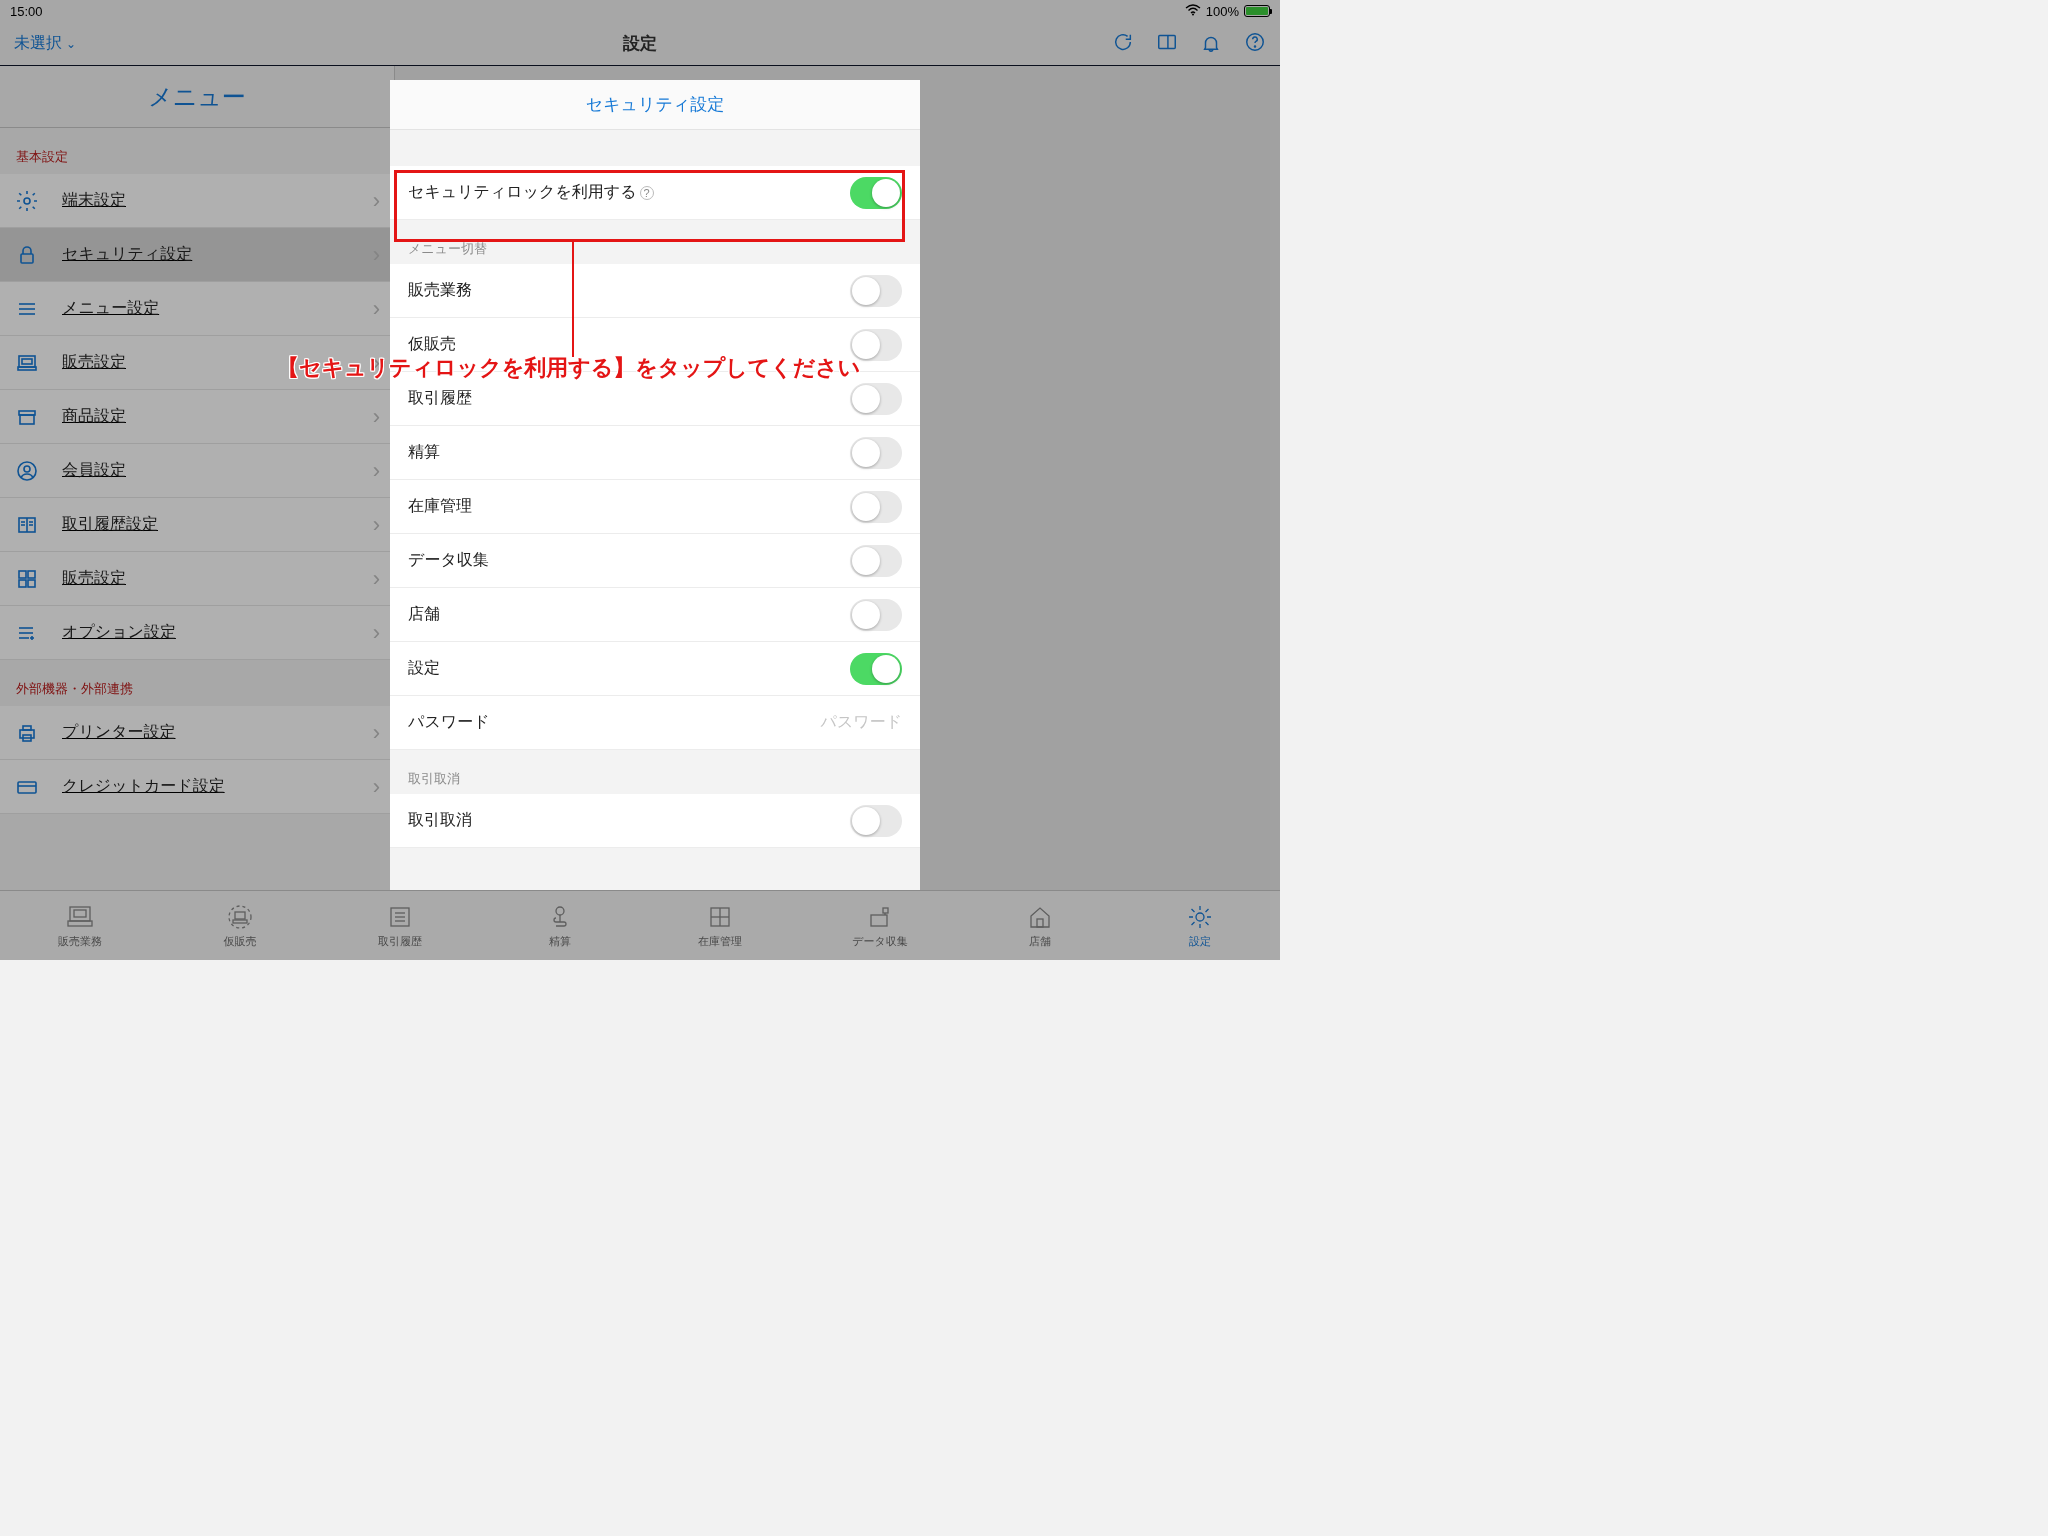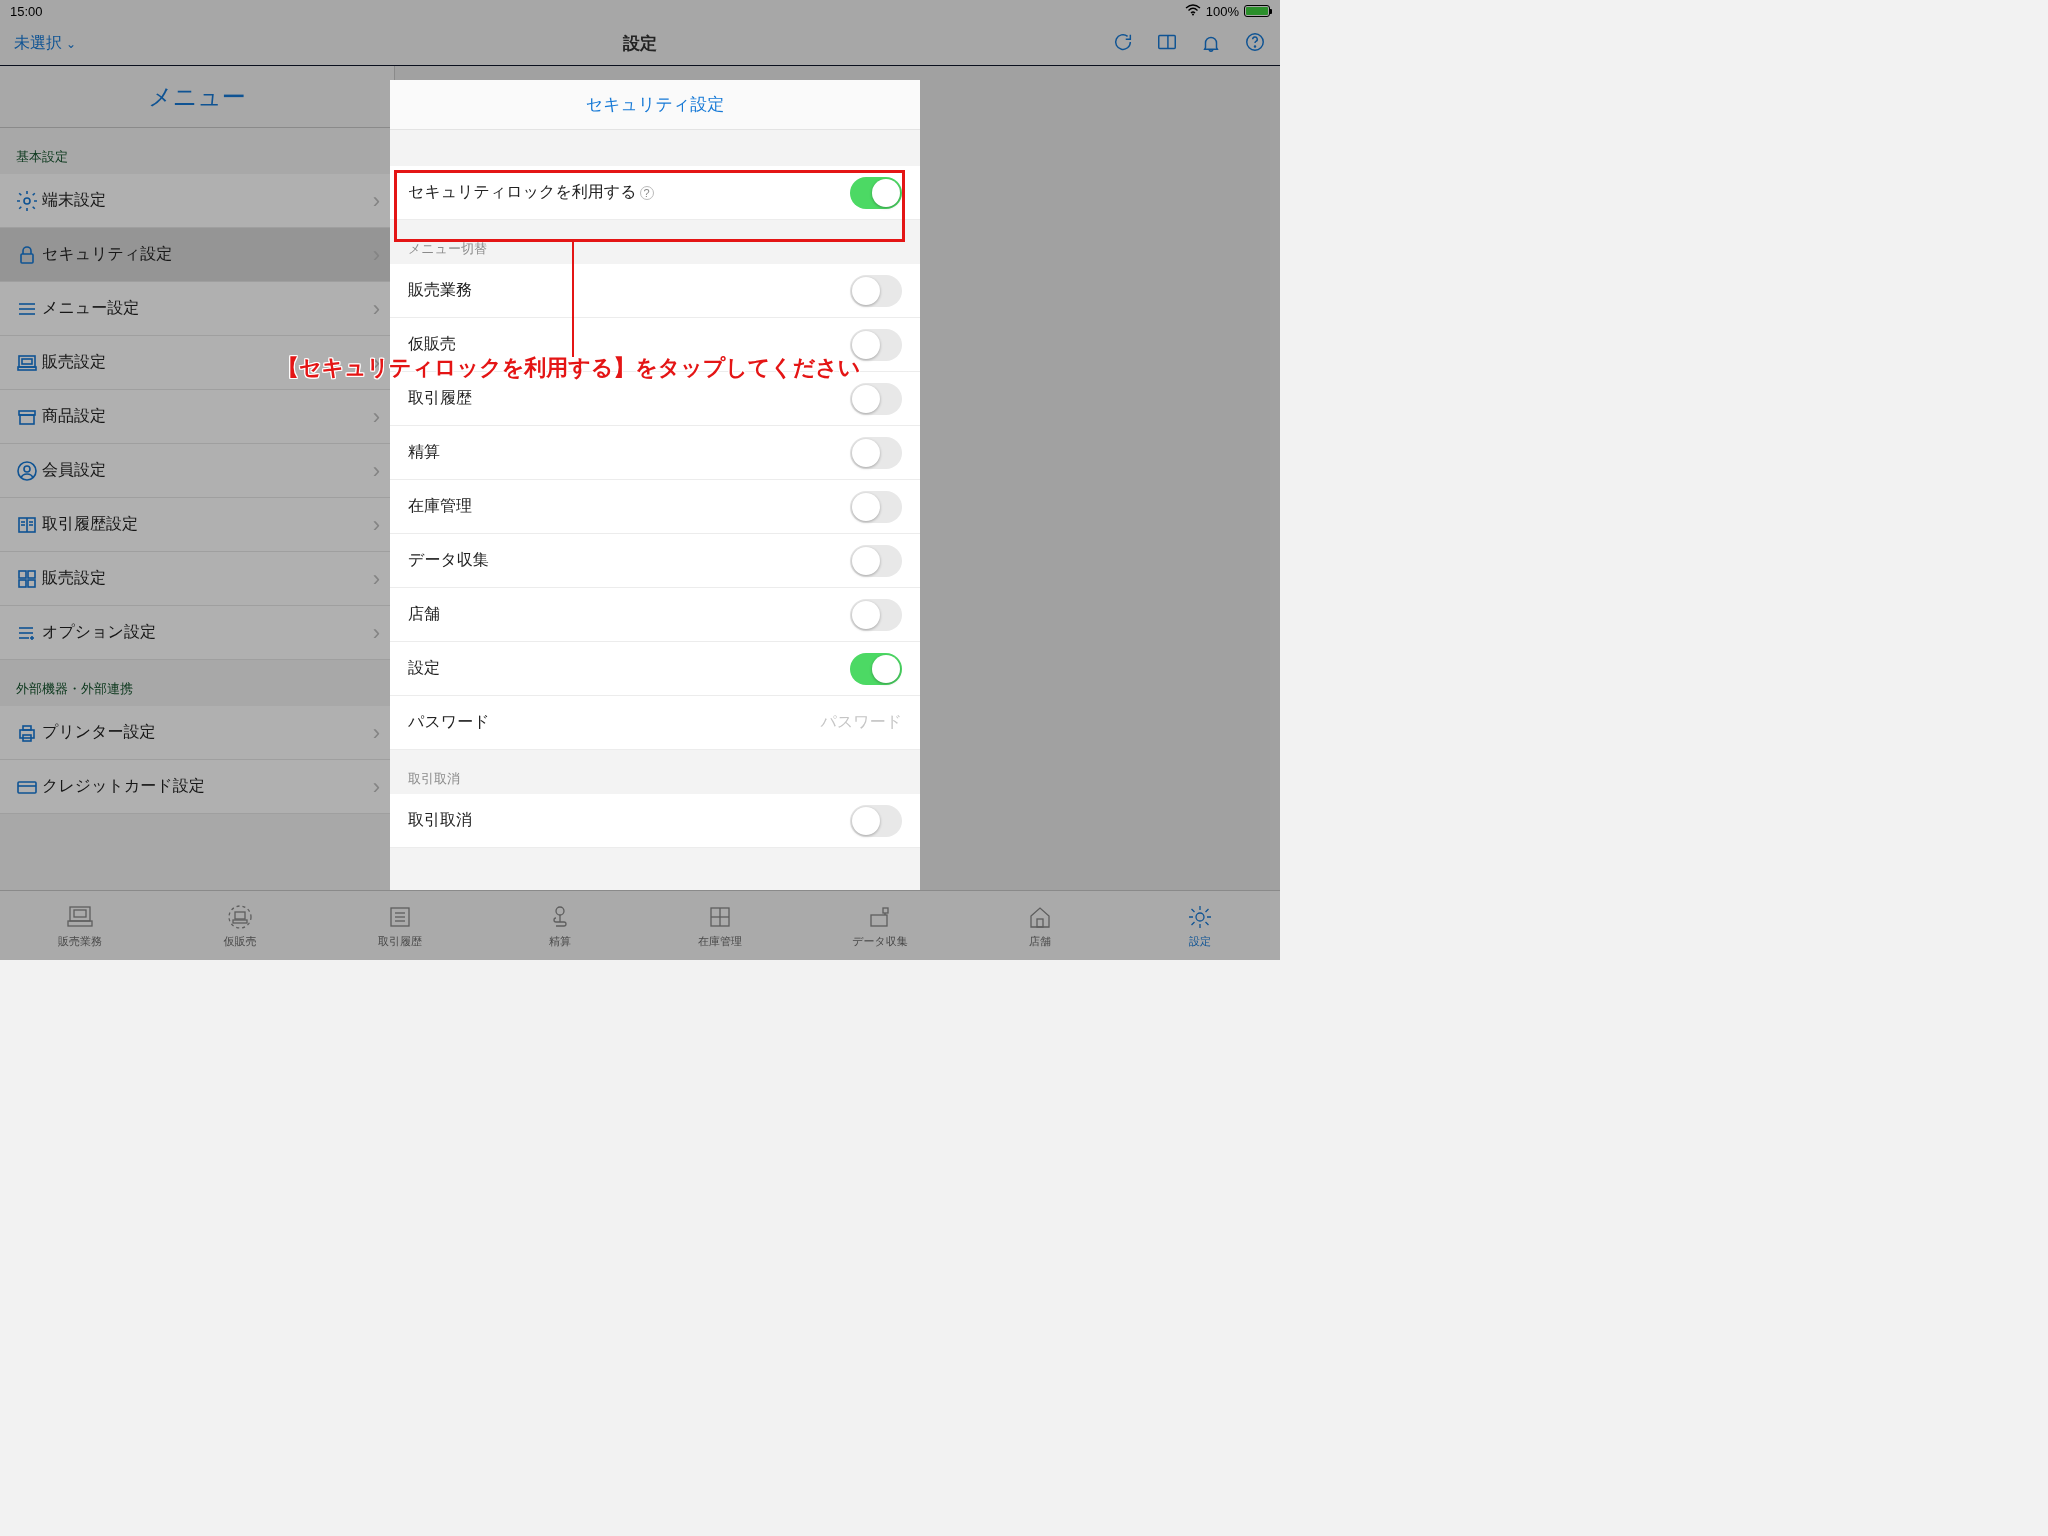--- a/index.html
+++ b/index.html
@@ -17,22 +17,22 @@
   .top-nav .left { color:#1679d6; font-size:16px; display:flex; align-items:center; gap:4px;}
   .top-nav .center { position:absolute; left:50%; transform:translateX(-50%); font-size:17px; font-weight:600; color:#333;}
   .top-nav .right { display:flex; gap:22px; align-items:center;}
   .nav-icon svg { width:22px; height:22px; stroke:#1679d6; fill:none; stroke-width:1.6;}
 
   
   .panes { display:flex; height: calc(100% - 66px - 70px); }
   .left-pane { width: 395px; border-right:1px solid #c8c8c8; background:#f4f4f4; display:flex; flex-direction:column;}
   .left-header { height:62px; display:flex; align-items:center; justify-content:center; font-size:24px; color:#1679d6; background:#f4f4f4; border-bottom:1px solid #c8c8c8;}
   .left-scroll { flex:1; overflow:hidden;}
-  .section-label { font-size:13px; color:#14532d; padding: 20px 16px 8px;}
-  .menu-row { height:54px; display:flex; align-items:center; padding:0 14px; background:#fff; border-bottom:1px solid #e6e6e6; gap:2px; position:relative;}
+  .section-label { font-size:13px; color:#b91c1c; padding: 20px 16px 8px;}
+  .menu-row { height:54px; display:flex; align-items:center; padding:0 14px; background:#fff; border-bottom:1px solid #e6e6e6; gap:22px; position:relative;text-decoration:underline;}
   .menu-row.selected { background:#d8d8d8;}
   .menu-row .icon { width:26px; height:26px; display:flex; align-items:center; justify-content:center;}
   .menu-row .icon svg { width:24px; height:24px; stroke:#1679d6; fill:none; stroke-width:1.6;}
   .menu-row .label { font-size:16px; color:#222;}
   .menu-row .chev { position:absolute; right:14px; color:#bfbfbf; font-size:22px;}
   .right-pane { flex:1; background:#e9e9e9;}
 
   
   .tab-bar { position:absolute; bottom:0; left:0; right:0; height:70px; background:#f7f7f7; border-top:1px solid #c8c8c8; display:flex;}
   .tab { flex:1; display:flex; flex-direction:column; align-items:center; justify-content:center; gap:3px;}

